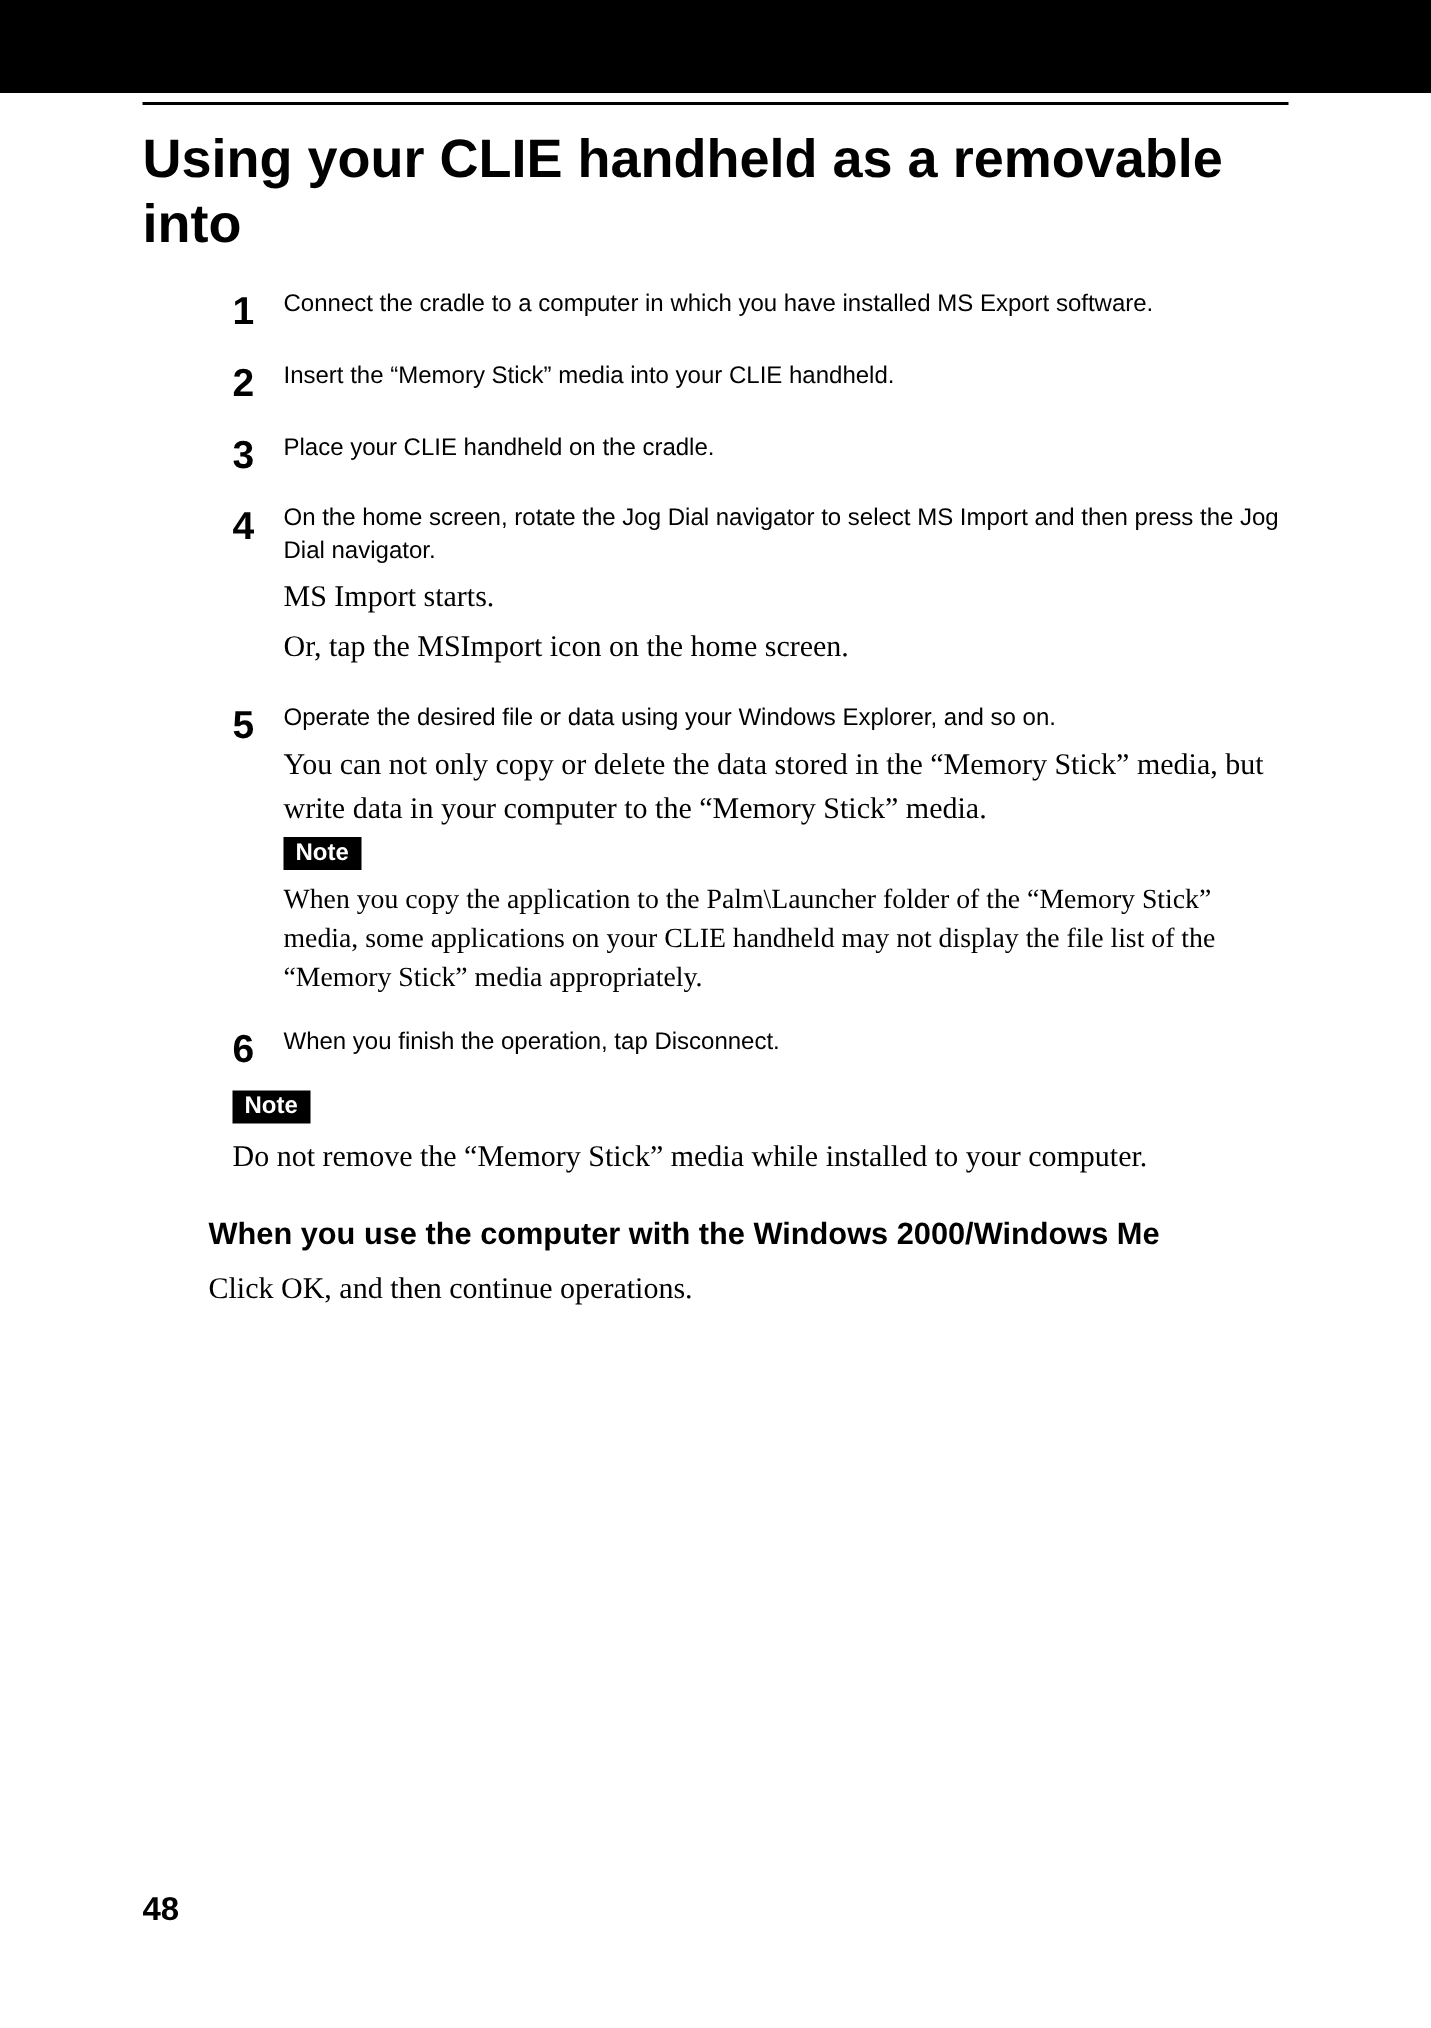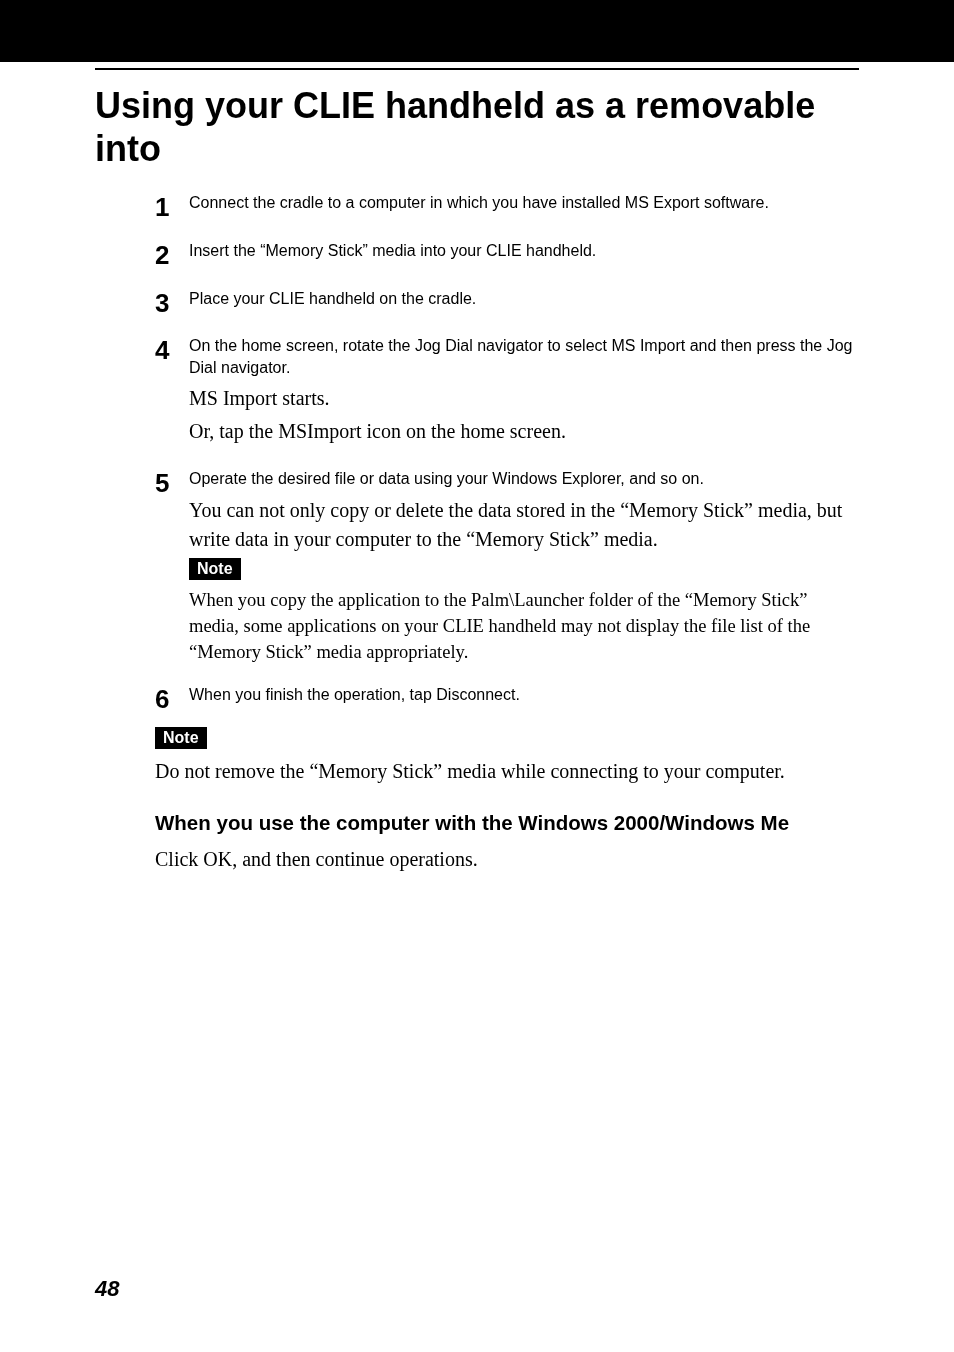--- a/index.html
+++ b/index.html
@@ -78,44 +78,43 @@
     font-family: Georgia, 'Times New Roman', serif;
     font-size: 18.5px;
     line-height: 1.4;
   }
   .outer-note {
     margin-left: 60px;
     margin-top: 6px;
   }
   .outer-note .note-text { font-size: 20px; }
   .subsection {
-    margin-left: 60px;
+    margin-left: 44px;
     margin-top: 24px;
   }
   .sub-heading {
     font-family: Arial, Helvetica, sans-serif;
     font-weight: 700;
     font-size: 20.5px;
     line-height: 1.35;
     margin-bottom: 8px;
   }
   .sub-para {
     font-family: Georgia, 'Times New Roman', serif;
     font-size: 20px;
     line-height: 1.45;
     margin-bottom: 6px;
   }
   .page-num {
     position: absolute;
     left: 95px;
-    bottom: 50px;
+    bottom: 66px;
     font-family: Arial, Helvetica, sans-serif;
     font-weight: 700;
     font-size: 22px;
-    font-style: italic;
   }
 </style>
 </head>
 <body>
 
 <div class="header-bar"></div>
 <div class="content-rule"></div>
 
 <div class="content">
 
@@ -167,21 +166,21 @@
       <div class="step-num">6</div>
       <div class="step-body">
         <div class="step-instruction">When you finish the operation, tap Disconnect.</div>
       </div>
     </div>
 
   </div>
 
   <div class="outer-note">
     <div class="note-badge">Note</div>
-    <div class="note-text">Do not remove the “Memory Stick” media while connecting to your computer.</div>
+    <div class="note-text">Do not remove the “Memory Stick” media while installed to your computer.</div>
   </div>
 
   <div class="subsection">
     <div class="sub-heading">When you use the computer with the Windows 2000/Windows Me</div>
     <div class="sub-para">Click OK, and then continue operations.</div>
   </div>
 
 </div>
 
 <div class="page-num">48</div>

